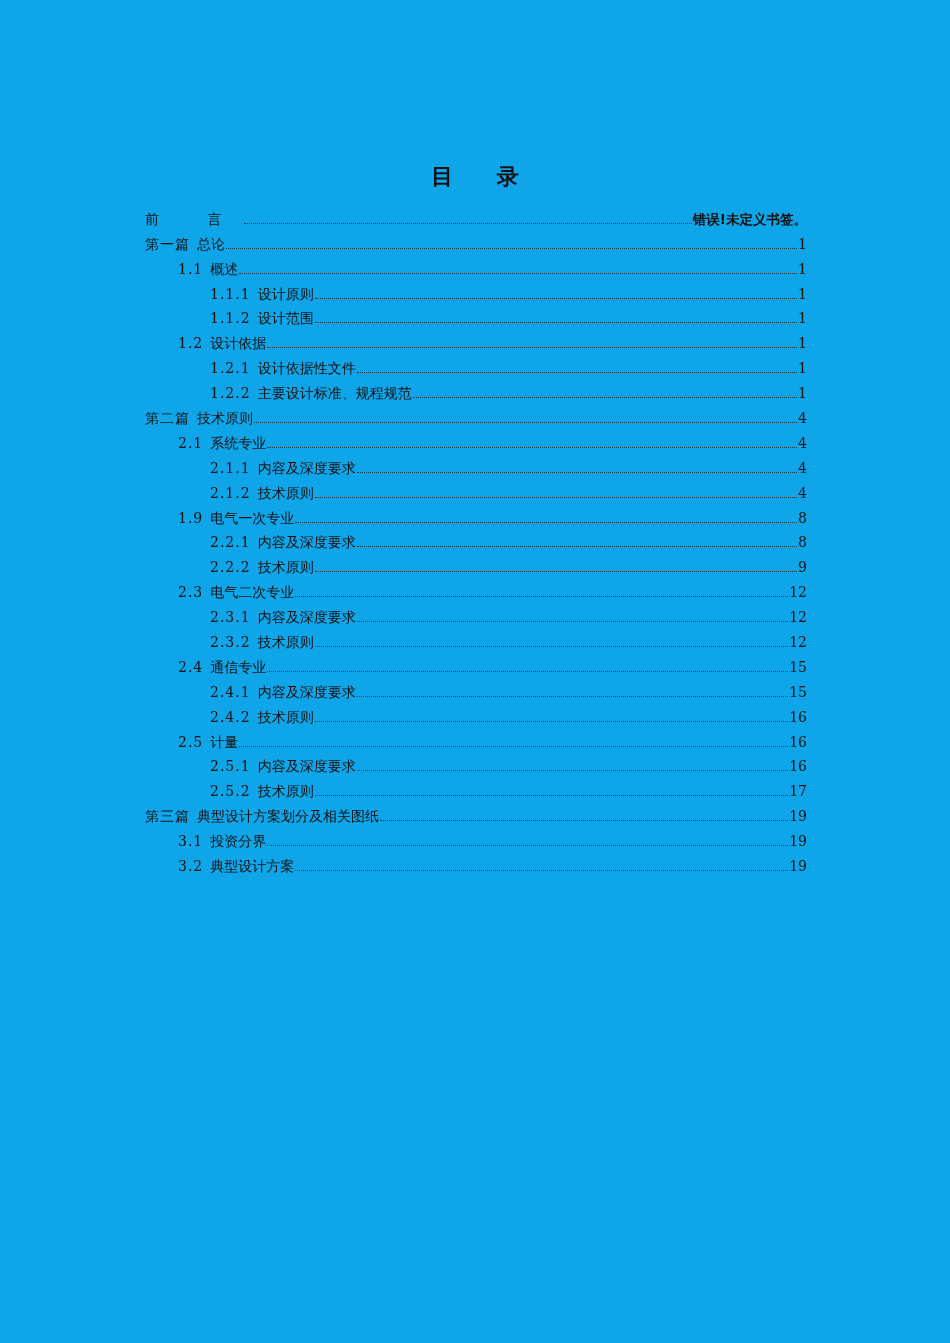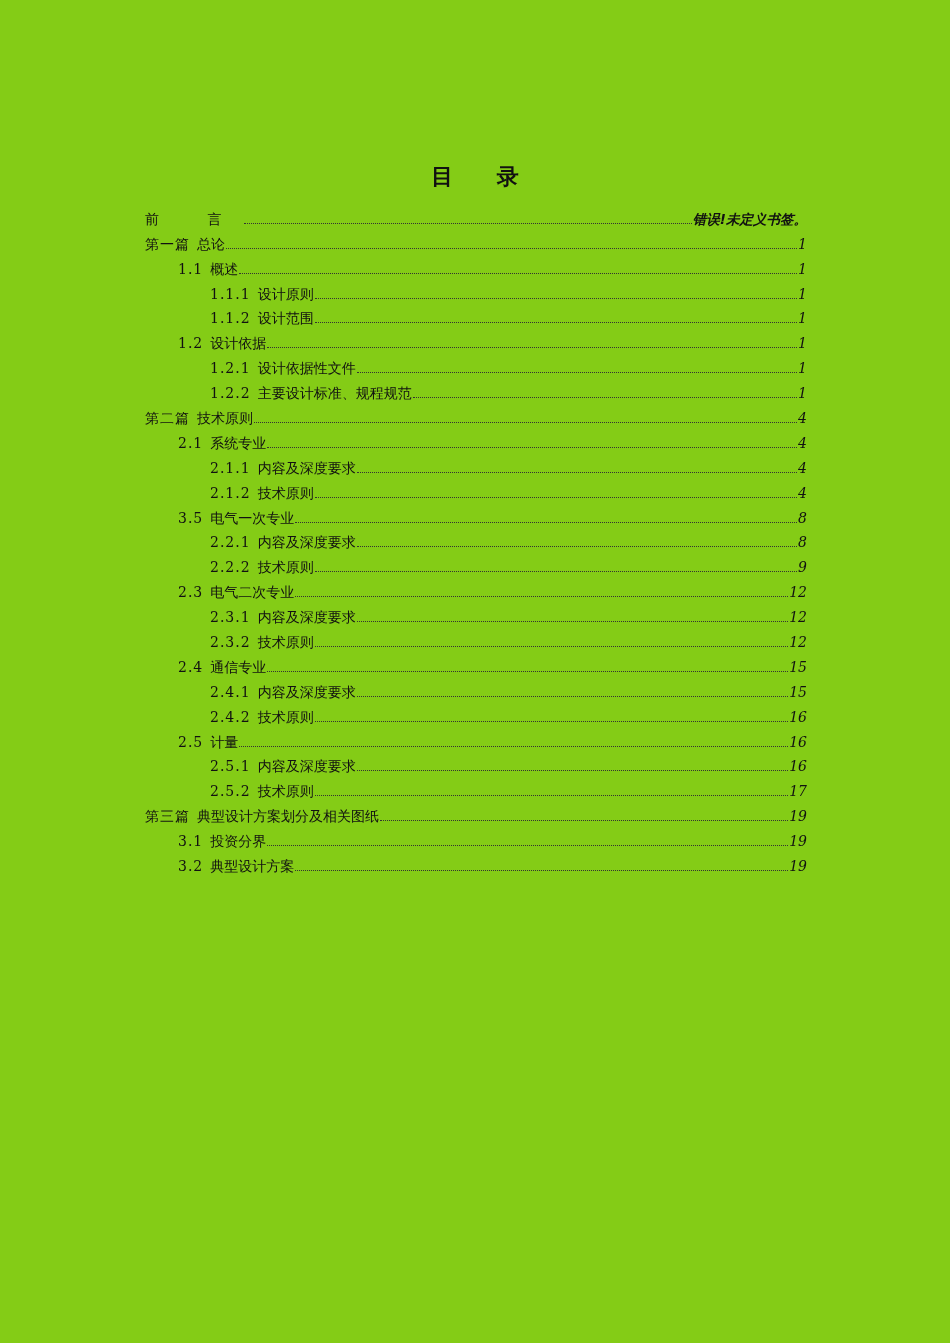--- a/index.html
+++ b/index.html
@@ -12,21 +12,21 @@
       height: 1343px;
       position: relative;
       overflow: hidden;
       font-family: "DejaVu Serif", "Liberation Serif", serif;
       color: #111111;
     }
     .page {
       position: absolute;
       left: 0; top: 0;
       width: 950px; height: 1343px;
-      background: #84cc16;
+      background: #0ea5e9;
     }
     .toc-title {
       position: absolute;
       left: 0;
       width: 950px;
       top: 162px;
       text-align: center;
       font-family: "DejaVu Sans", "Liberation Sans", sans-serif;
       font-weight: bold;
       font-size: 22px;
@@ -60,21 +60,20 @@
     .toc-row .label { }
     .toc-row .leader {
       flex: 1;
       border-bottom: 1.5px dotted #333;
       margin: 0 1px 4px 1px;
       height: 0;
     }
     .toc-row .page-num {
       min-width: 8px;
       text-align: center;
-      font-style: italic;
     }
     .toc-row .page-num.error {
       font-weight: bold;
       font-family: "DejaVu Sans", "Liberation Sans", sans-serif;
       font-size: 13.5px;
     }
     .toc-row .label.spaced {
       letter-spacing: 22px;
       margin-top: 40px;
     }
@@ -150,21 +149,21 @@
         <span class="leader"></span>
         <span class="page-num">4</span>
       </div>
       <div class="toc-row level-3">
         <span class="num">2.1.2</span>
         <span class="label">技术原则</span>
         <span class="leader"></span>
         <span class="page-num">4</span>
       </div>
       <div class="toc-row level-2">
-        <span class="num">3.5</span>
+        <span class="num">1.9</span>
         <span class="label">电气一次专业</span>
         <span class="leader"></span>
         <span class="page-num">8</span>
       </div>
       <div class="toc-row level-3">
         <span class="num">2.2.1</span>
         <span class="label">内容及深度要求</span>
         <span class="leader"></span>
         <span class="page-num">8</span>
       </div>

